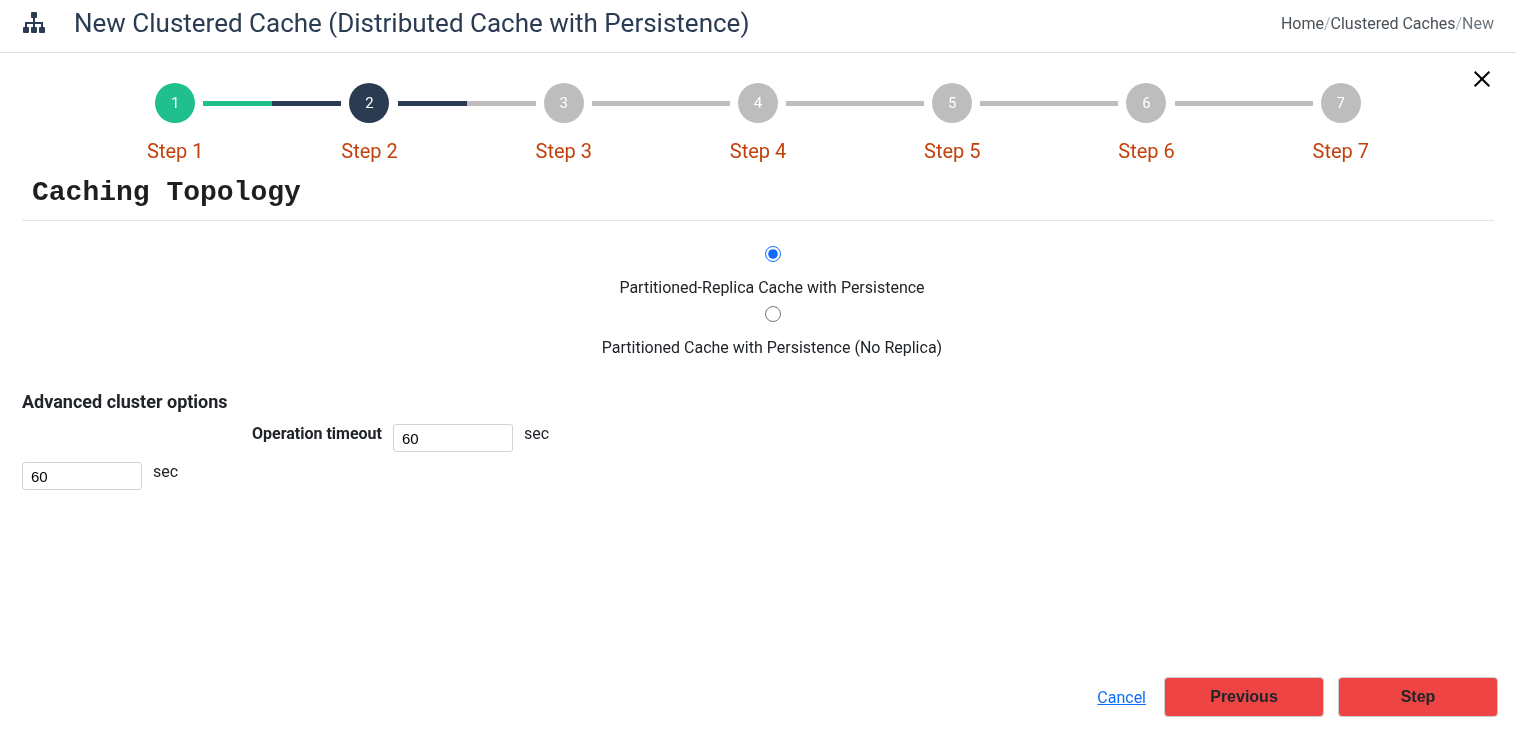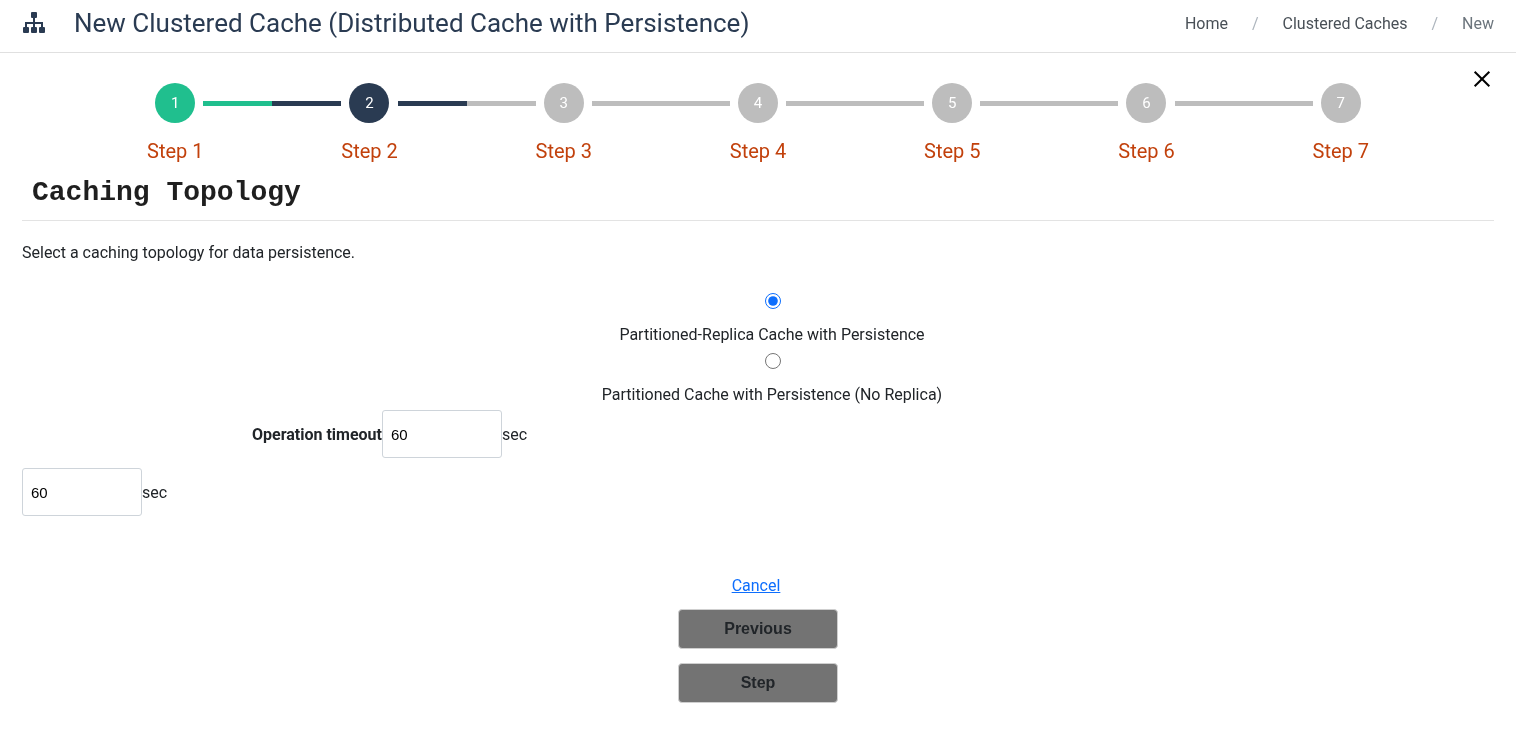--- a/index.html
+++ b/index.html
@@ -22,21 +22,21 @@
   .top-header-left { display: flex; align-items: center; gap: 28px; }
   .top-title {
     font-size: 26px;
     font-weight: 400;
     color: #2a3b52;
   }
   .sitemap-icon svg { width: 24px; height: 24px; fill: #2a3b52; display: block; }
 
   .breadcrumb {
     display: flex;
-    gap: 24px;
+    gap: 0;
     font-size: 16px;
     align-items: flex-end;
     color: #6c757d;
   }
   .breadcrumb a { color: #495057; text-decoration: none; }
   .breadcrumb .sep { color: #adb5bd; }
   .breadcrumb .current { color: #6c757d; }
 
   .wizard-area {
     position: relative;
@@ -131,66 +131,64 @@
   }
 
   .section-title {
     font-size: 18px;
     font-weight: 700;
     margin: 34px 0 12px 0;
   }
 
   .form-row {
     display: flex;
-    align-items: center;
-    gap: 0;
+    gap: 11px;
     margin-bottom: 10px;
   }
   .form-label {
     width: 360px;
     text-align: right;
     font-weight: 700;
     font-size: 16px;
     color: #212529;
   }
   .num-input {
     width: 120px;
-    height: 48px;
+    height: 28px;
     padding: 3px 8px;
     font-size: 15px;
     border: 1px solid #ced4da;
     border-radius: 3px;
   }
   .unit { font-size: 16px; color: #212529; }
 
   .footer {
     position: fixed;
     bottom: 0; left: 0; right: 0;
     display: flex;
     justify-content: flex-end;
     align-items: center;
     gap: 14px;
-    padding: 14px 18px 34px 18px;
+    padding: 14px 18px 20px 18px;
     background: #fff;
-    flex-direction: column;
   }
   .cancel-link {
     color: #0d6efd;
     text-decoration: underline;
     font-size: 16px;
     cursor: pointer;
     margin-right: 4px;
   }
   .btn {
     min-width: 160px;
     height: 40px;
     font-size: 16px;
     font-weight: 700;
     border: 1px solid #cfcfcf;
-    background: #737373;
+    background: #ef4444;
     border-radius: 4px;
     cursor: pointer;
     color:#212529;
   }
 </style>
 </head>
 <body>
 
 <div class="top-header">
   <div class="top-header-left">
@@ -260,33 +258,33 @@
       <div class="step pending">
         <div class="circle">7</div>
         <div class="label">Step 7</div>
       </div>
     </div>
 
   <h2 class="page-title">Caching Topology</h2>
   <hr class="divider">
 
   <div class="page-body">
-    <div class="desc">Select a caching topology for data persistence.</div>
 
     <div class="radio-group">
       <label class="radio-row">
         <input type="radio" name="topology" checked="" style="">
         <span>Partitioned-Replica Cache with Persistence</span>
       </label>
       <label class="radio-row">
         <input type="radio" name="topology" style="">
         <span>Partitioned Cache with Persistence (No Replica)</span>
       </label>
     </div>
 
+    <div class="section-title">Advanced cluster options</div>
 
     <div class="form-row">
       <div class="form-label">Operation timeout</div>
       <input class="num-input" type="text" value="60" style="">
       <span class="unit">sec</span>
     </div>
 
     <div class="form-row">
       <input class="num-input" type="text" value="60" style="">
       <span class="unit">sec</span>

